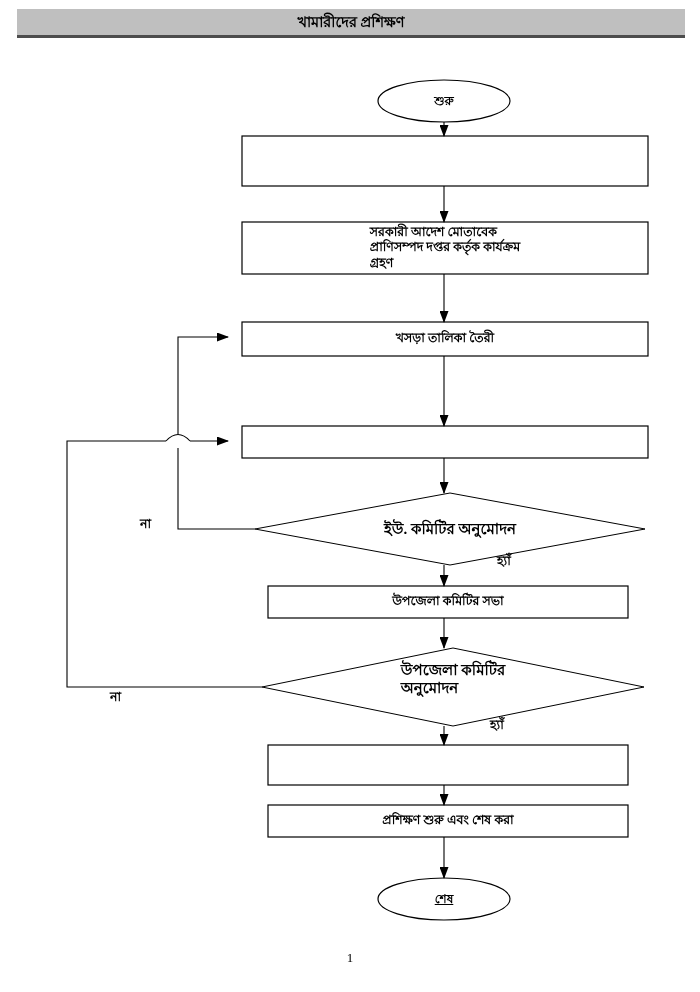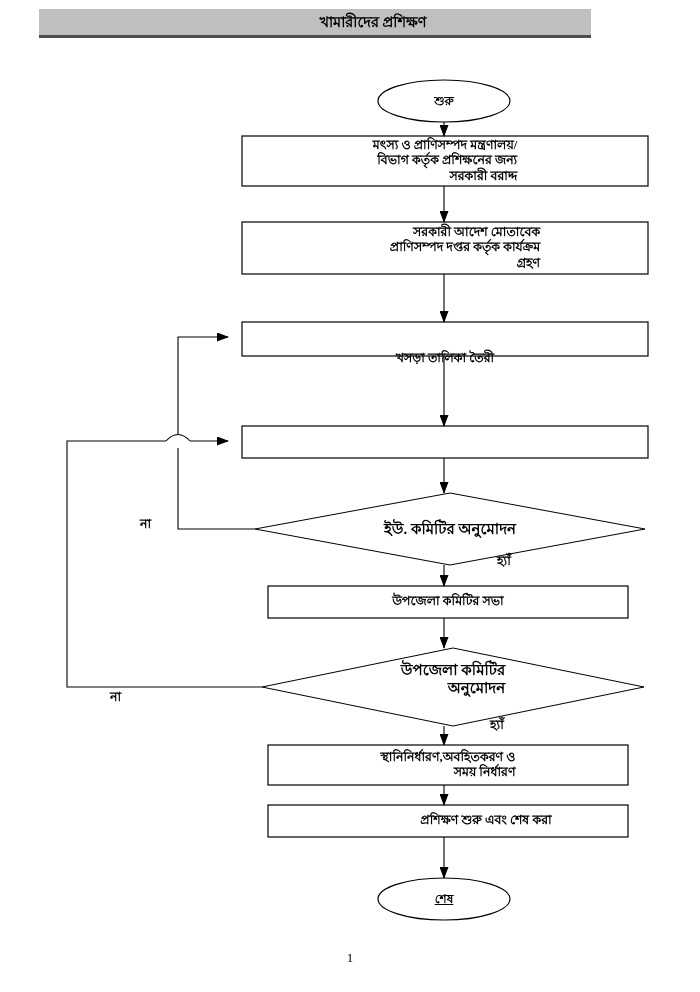--- a/index.html
+++ b/index.html
@@ -13,26 +13,25 @@
     position: relative;
     font-family: "Liberation Serif", "DejaVu Serif", serif;
     overflow: hidden;
   }
 
   
   #header-banner {
     position: absolute;
     left: 17px;
     top: 9px;
-    width: 552px;
+    width: 668px;
     height: 29px;
     background: #bfbfbf;
     border-bottom: 3px solid #4d4d4d;
     box-sizing: border-box;
-    margin-left: 22px;
   }
   #header-title {
     position: absolute;
     left: 0;
     top: 0;
     width: 668px;
     height: 26px;
     line-height: 26px;
     text-align: center;
     font-size: 14.5px;
@@ -57,21 +56,21 @@
     width: 700px;
     height: 992px;
   }
 
   
   .node-text {
     position: absolute;
     display: flex;
     align-items: center;
     justify-content: center;
-    text-align: right;
+    text-align: left;
     color: #000000;
     font-family: "Liberation Serif", "DejaVu Serif", serif;
     font-size: 12.5px;
     line-height: 1.22;
     font-weight: bold;
     white-space: pre-line;
     pointer-events: none;
   }
   .terminator-text {
     font-size: 12px;
@@ -165,42 +164,37 @@
       <path d="M 262 687 L 67 687 L 67 441 L 166 441"></path>
       <path d="M 190 441 L 228 441" marker-end="url(#arrowhead)"></path>
 
       <path d="M 166 441 Q 178 428 190 441"></path>
 
     </g>
   </svg>
 
   <div class="node-text terminator-text" style="left:378px; top:80px; width:132px; height:42px;">শুরু</div>
 
-  <div class="node-text" style="left:242px; top:136px; width:406px; height:50px;">মৎস্য ও প্রাণিসম্পদ মন্ত্রণালয়/
-বিভাগ কর্তৃক প্রশিক্ষনের জন্য
-সরকারী বরাদ্দ</div>
-
-  <div class="node-text" style="left:242px; top:222px; width:406px; height:52px;margin-left:20px;">সরকারী আদেশ মোতাবেক
+
+  <div class="node-text" style="left:242px; top:222px; width:406px; height:52px;">সরকারী আদেশ মোতাবেক
 প্রাণিসম্পদ দপ্তর কর্তৃক কার্যক্রম
 গ্রহণ</div>
 
-  <div class="node-text" style="left:242px; top:322px; width:406px; height:34px;margin-top:20px;">খসড়া তালিকা  তৈরী</div>
+  <div class="node-text" style="left:242px; top:322px; width:406px; height:34px;">খসড়া তালিকা  তৈরী</div>
 
 
   <div class="node-text decision-text" style="left:280px; top:508px; width:340px; height:42px;">ইউ. কমিটির অনুমোদন</div>
 
   <div class="node-text decision-text" style="left:300px; top:657px; width:306px; height:44px;">উপজেলা কমিটির
 অনুমোদন</div>
 
   <div class="node-text" style="left:268px; top:586px; width:360px; height:32px;">উপজেলা কমিটির সভা</div>
 
-  <div class="node-text" style="left:268px; top:745px; width:360px; height:40px;">স্থানিনির্ধারণ,অবহিতকরণ ও
-সময় নির্ধারণ</div>
-
-  <div class="node-text" style="left:268px; top:805px; width:360px; height:32px;padding-left:38px;">প্রশিক্ষণ শুরু এবং শেষ করা</div>
+
+  <div class="node-text" style="left:268px; top:805px; width:360px; height:32px;">প্রশিক্ষণ শুরু এবং শেষ করা</div>
 
   <div class="node-text terminator-text" style="left:378px; top:878px; width:132px; height:42px;text-decoration:underline;">শেষ</div>
 
   <div class="branch-label" style="left:140px; top:515px;">না</div>
 
   <div class="branch-label" style="left:497px; top:552px;">হ্যাঁ</div>
 
   <div class="branch-label" style="left:110px; top:688px;">না</div>
 
   <div class="branch-label" style="left:490px; top:716px;">হ্যাঁ</div>

